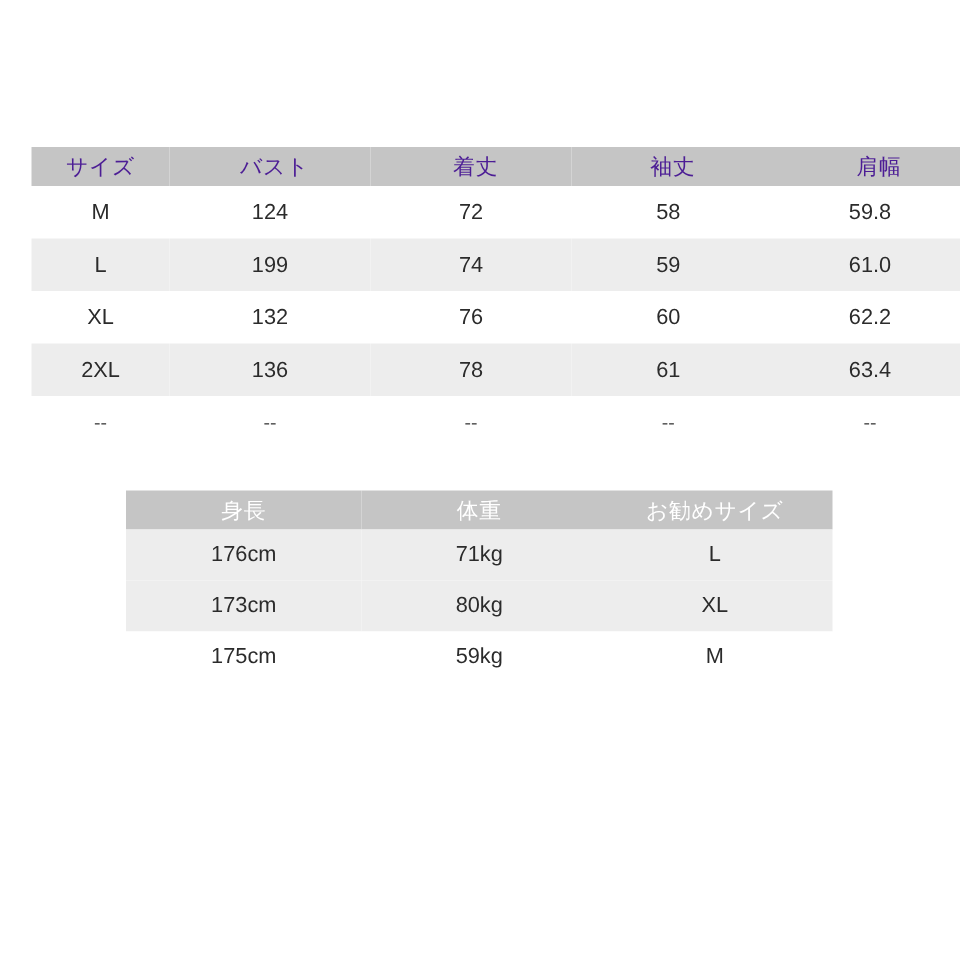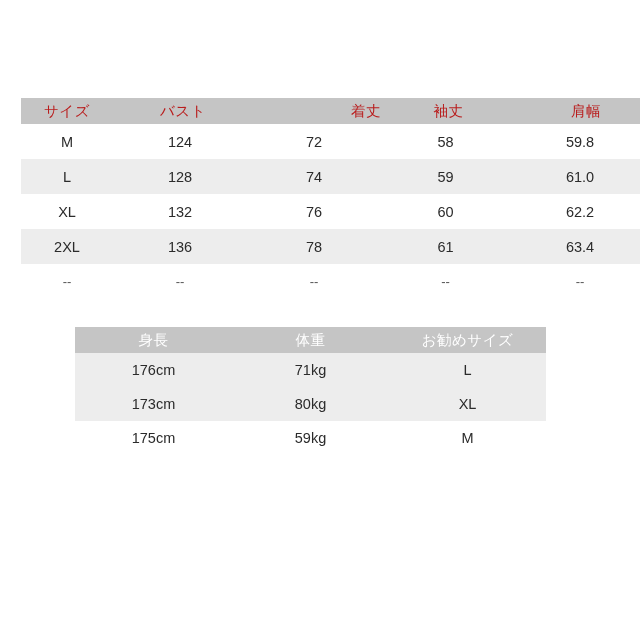--- a/index.html
+++ b/index.html
@@ -37,21 +37,21 @@
     height: 35px;
     padding: 0;
     margin: 0;
     text-align: center;
     vertical-align: middle;
     font-weight: normal;
     border: 0;
   }
   .size-table thead th {
     background: #c5c5c5;
-    color: #b91c1c;
+    color: #4c1d95;
     font-size: 14.5px;
     height: 26px;
     letter-spacing: 0.5px;
   }
   .size-table tbody td {
     color: #2b2b2b;
     font-size: 14.5px;
     background: #ffffff;
   }
   .size-table tbody tr.alt td {
@@ -66,28 +66,28 @@
   
   .st-c0 { width: 92px; }
   .st-c1 { width: 128px; }
   .st-c2 { width: 128px; }
   .st-c3 { width: 123px; }
   .st-c4 { width: 128px; }
 
   
   .size-table thead th.st-c0 { text-align: center; padding-left: 0px; }
   .size-table thead th.st-c1 { text-align: center; padding-left: 6px; }
-  .size-table thead th.st-c2 { text-align: right; padding-left: 6px; }
+  .size-table thead th.st-c2 { text-align: center; padding-left: 6px; }
   .size-table thead th.st-c3 { text-align: center; padding-left: 6px; }
   .size-table thead th.st-c4 { text-align: center; padding-left: 12px; }
 
   
   .rec-table {
     position: absolute;
-    left: 75px;
+    left: 84px;
     top: 327px;
     width: 471px;
     border-collapse: collapse;
     table-layout: fixed;
   }
   .rec-table th,
   .rec-table td {
     height: 34px;
     padding: 0;
     margin: 0;
@@ -135,21 +135,21 @@
     <tbody>
       <tr>
         <td class="st-c0">M</td>
         <td class="st-c1">124</td>
         <td class="st-c2">72</td>
         <td class="st-c3">58</td>
         <td class="st-c4">59.8</td>
       </tr>
       <tr class="alt">
         <td class="st-c0">L</td>
-        <td class="st-c1">128</td>
+        <td class="st-c1">199</td>
         <td class="st-c2">74</td>
         <td class="st-c3">59</td>
         <td class="st-c4">61.0</td>
       </tr>
       <tr>
         <td class="st-c0">XL</td>
         <td class="st-c1">132</td>
         <td class="st-c2">76</td>
         <td class="st-c3">60</td>
         <td class="st-c4">62.2</td>

